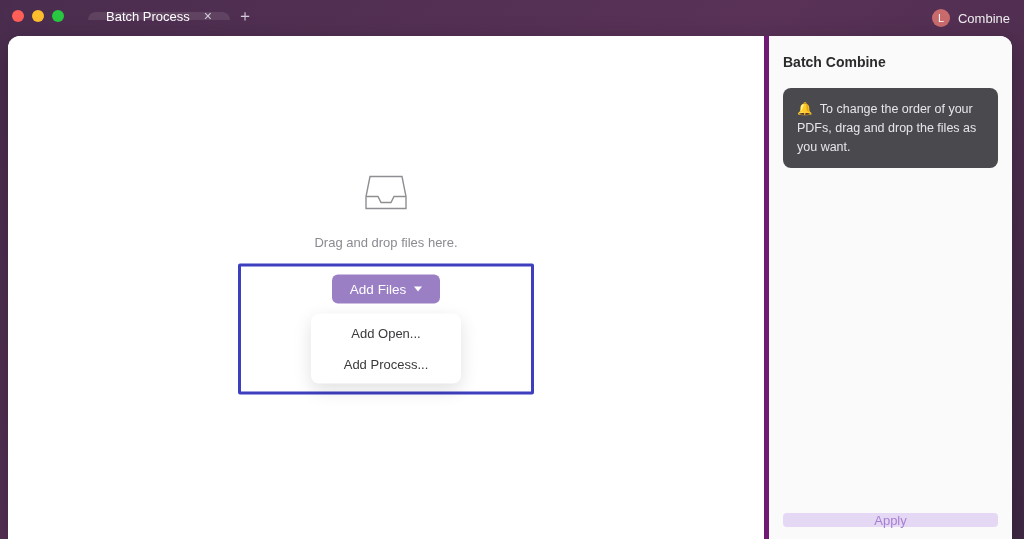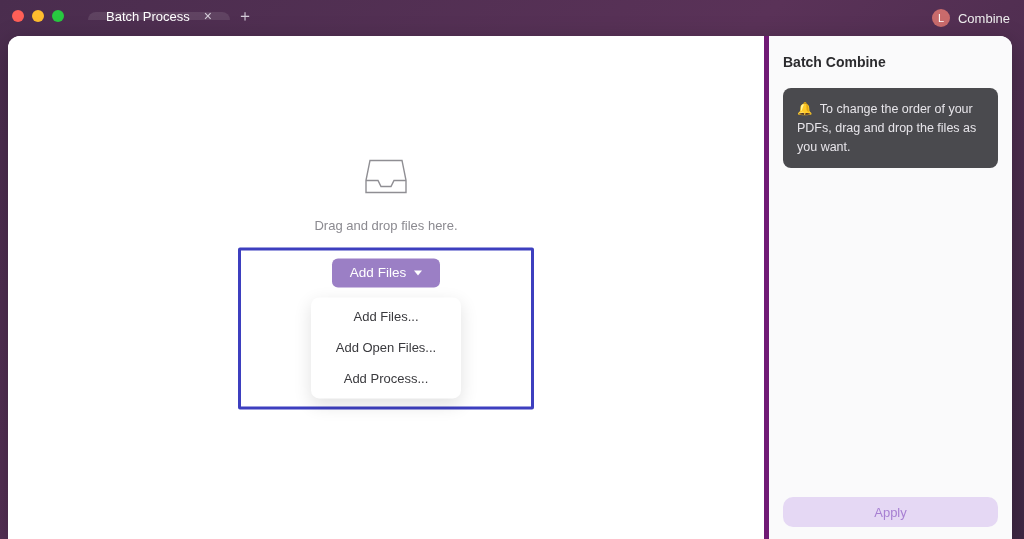--- a/index.html
+++ b/index.html
@@ -40,21 +40,21 @@
     background:#fbfbfc; border-radius:12px 12px 0 0;
     display:flex; overflow:hidden;
     box-shadow: 0 6px 24px rgba(0,0,0,0.25);
   }
   .main { flex:1; position:relative; background:#ffffff; }
   .sidebar { width:248px; border-left:5px solid #701a75; background:#fafafb; display:flex; flex-direction:column; padding:18px 14px 12px; }
   .sidebar-title { font-size:14px; font-weight:600; color:#2b2b2e; margin-bottom:18px; }
   .tip-box { background:#4a4a4e; color:#e7e5ea; font-size:12.5px; line-height:1.5; padding:12px 14px; border-radius:8px; }
   .tip-box .bell { margin-right:4px; }
   .apply-btn {
-    margin-top:auto; height:30px; border:none; border-radius:10px;
+    margin-top:auto; height:14px; border:none; border-radius:4px;
     background:#e5d8f4; color:#a77fd2; font-size:13px; cursor:pointer;
   }
 
   .dropzone-wrap {
     position:absolute; left:50%; top:50%; transform:translate(-50%,-52%);
     display:flex; flex-direction:column; align-items:center;
   }
   .tray-icon { width:44px; height:40px; margin-bottom:22px; }
   .tray-icon svg { width:100%; height:100%; stroke:#8f8e93; stroke-width:1.4; fill:none; }
   .dropzone-text { font-size:13px; color:#8b8a90; margin-bottom:14px; }
@@ -108,22 +108,21 @@
         </svg>
       </div>
       <div class="dropzone-text">Drag and drop files here.</div>
 
       <div class="highlight-box">
         <button class="add-files-btn">
           <span>Add Files</span>
           <span class="caret"></span>
         </button>
         <div class="dropdown">
-          <div class="dropdown-item">Add Files...</div>
-          <div class="dropdown-item">Add Open Files...</div>
+          <div class="dropdown-item">Add Open...</div>
           <div class="dropdown-item">Add Process...</div>
         </div>
       </div>
     </div>
   </div>
 
   <div class="sidebar">
     <div class="sidebar-title">Batch Combine</div>
     <div class="tip-box">
       <span class="bell">🔔</span>

